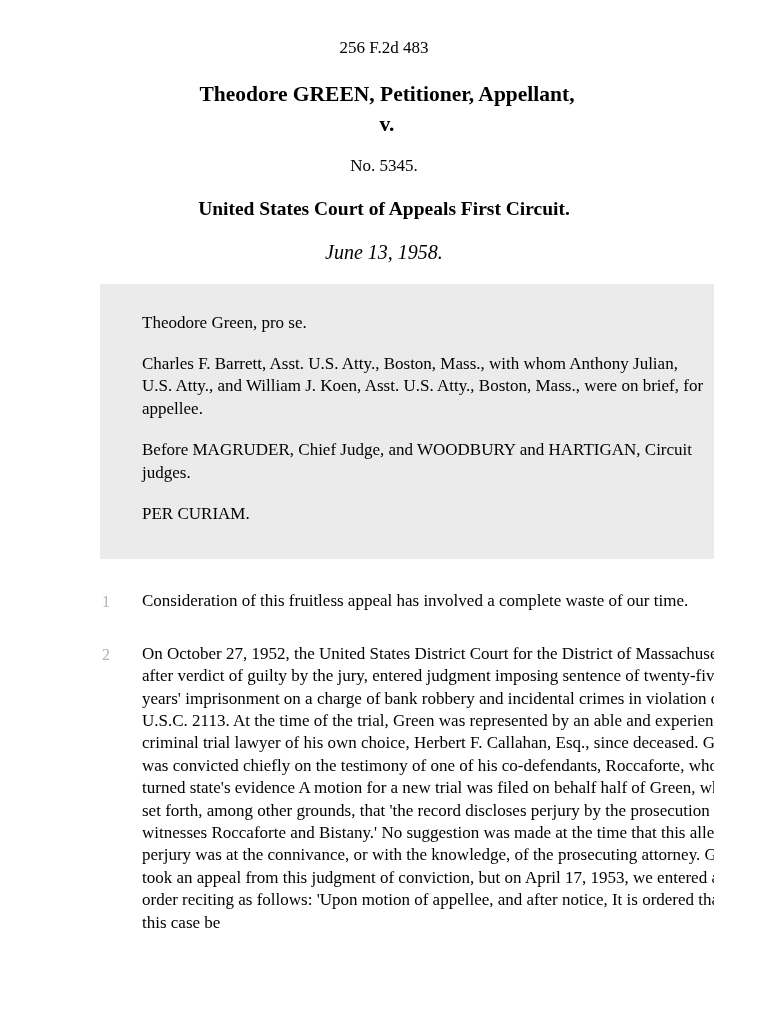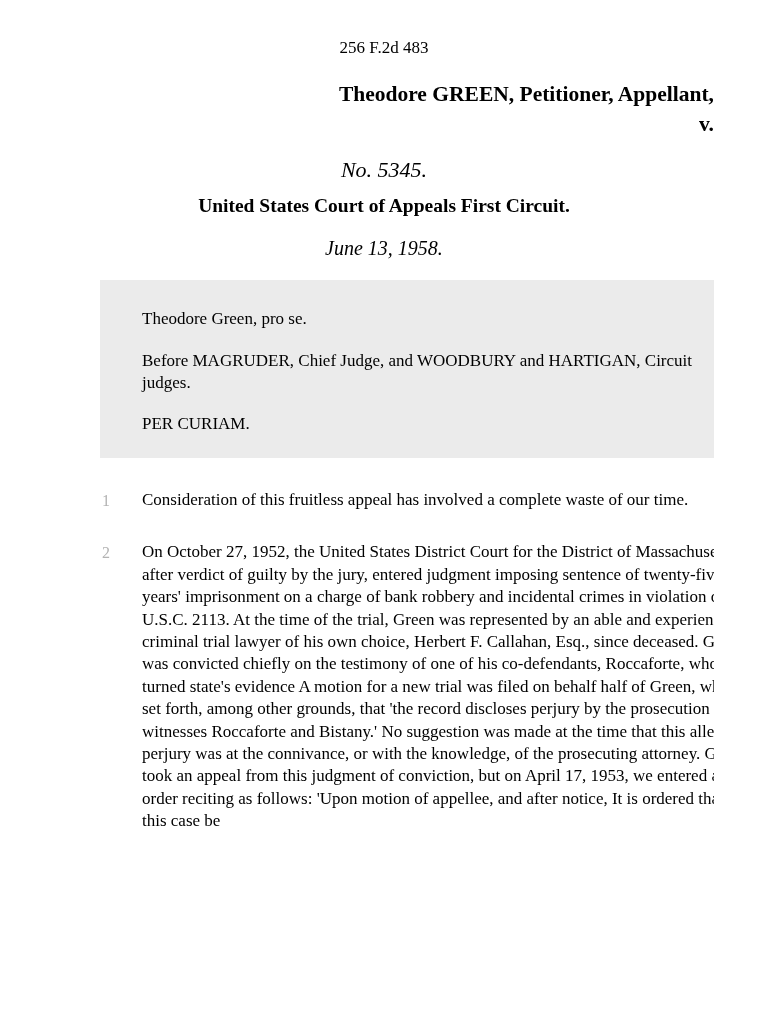--- a/index.html
+++ b/index.html
@@ -24,35 +24,34 @@
   }
   
   .citation {
     margin-top: 37px;
     text-align: center;
     font-size: 17px;
     line-height: 1.35;
   }
   .case-title {
     margin-top: 20px;
-    text-align: right;
+    text-align: center;
     font-size: 21.5px;
     font-weight: bold;
     line-height: 1.38;
     margin-left: 6px;
   }
   .docket {
     margin-top: 16px;
     text-align: center;
-    font-size: 22px;
-    font-style: italic;
+    font-size: 17px;
     line-height: 1.35;
   }
   .court {
-    margin-top: 8px;
+    margin-top: 18px;
     text-align: center;
     font-size: 19.5px;
     font-weight: bold;
     line-height: 1.35;
   }
   .decision-date {
     margin-top: 16px;
     text-align: center;
     font-size: 20px;
     font-style: italic;
@@ -61,21 +60,21 @@
   
   .headnote-box {
     margin: 18px 0 0 46px;
     width: 675px;
     background: var(--box-bg);
     padding: 28px 68px 22px 42px;
     font-size: 17px;
     line-height: 22.4px;
   }
   .headnote-box p { margin-bottom: 19px; }
-  .headnote-box p:last-child { margin-bottom: 0; }
+  .headnote-box p:last-child { margin-bottom: 12px; }
   
   .opinion { margin: 31px 48px 0 48px; }
   .opinion-para {
     position: relative;
     padding-left: 40px;
     margin-bottom: 30px;
   }
   .para-num {
     position: absolute;
     left: 0;
@@ -105,20 +104,21 @@
 
     <div class="docket">No. 5345.</div>
 
     <h2 class="court">United States Court of Appeals First Circuit.</h2>
 
     <div class="decision-date">June 13, 1958.</div>
   </header>
 
   <section class="headnote-box">
     <p>Theodore Green, pro se.</p>
+    <p>Charles F. Barrett, Asst. U.S. Atty., Boston, Mass., with whom Anthony Julian, U.S. Atty., and William J. Koen, Asst. U.S. Atty., Boston, Mass., were on brief, for appellee.</p>
     <p>Before MAGRUDER, Chief Judge, and WOODBURY and HARTIGAN, Circuit judges.</p>
     <p>PER CURIAM.</p>
   </section>
 
   <section class="opinion">
 
     <div class="opinion-para">
       <span class="para-num">1</span>
       <p class="para-text">Consideration of this fruitless appeal has involved a complete waste of our time.</p>
     </div>

